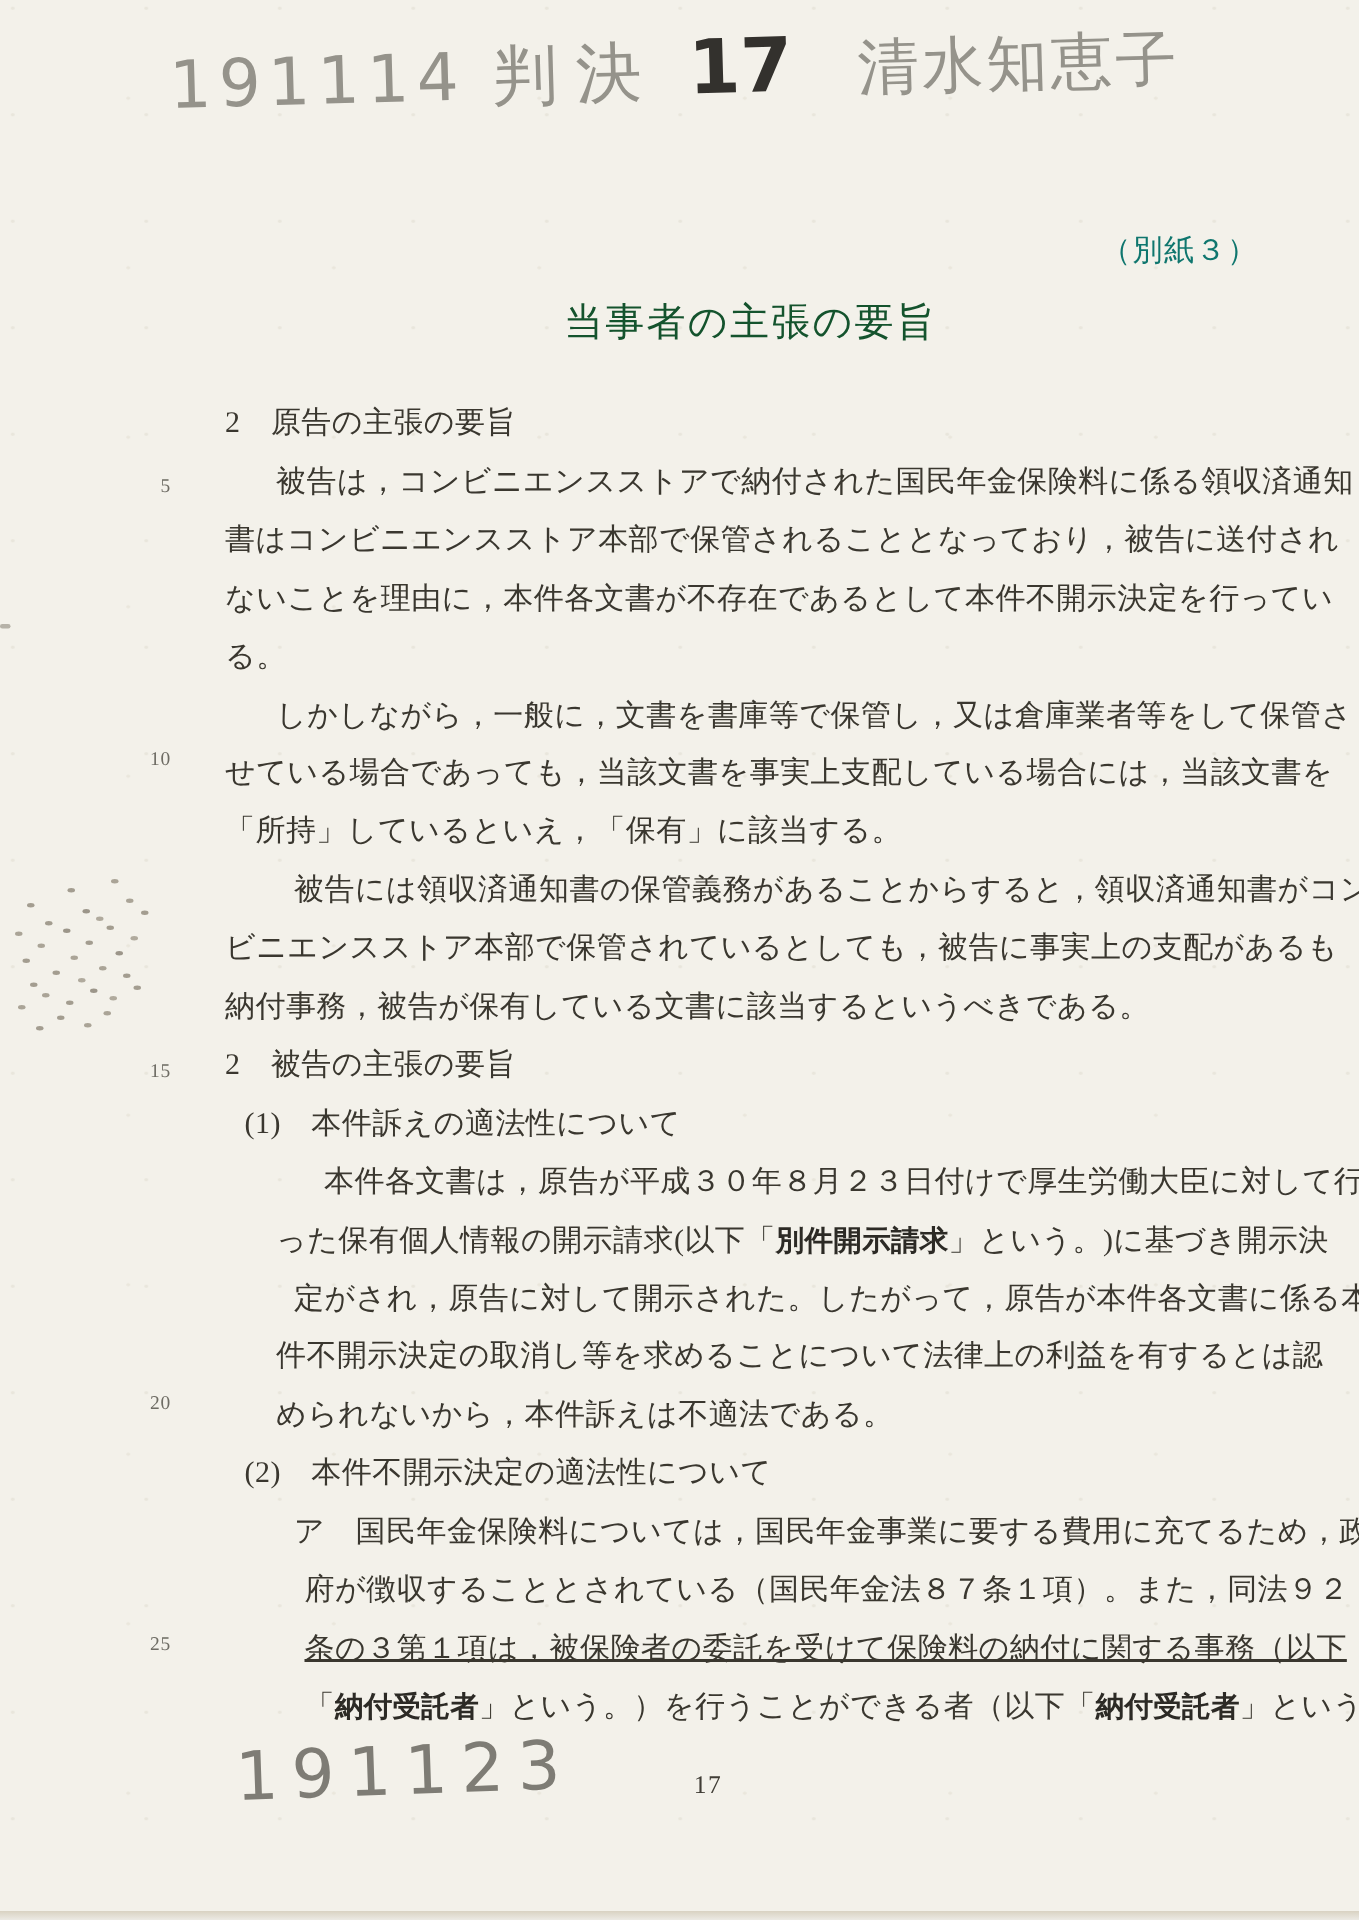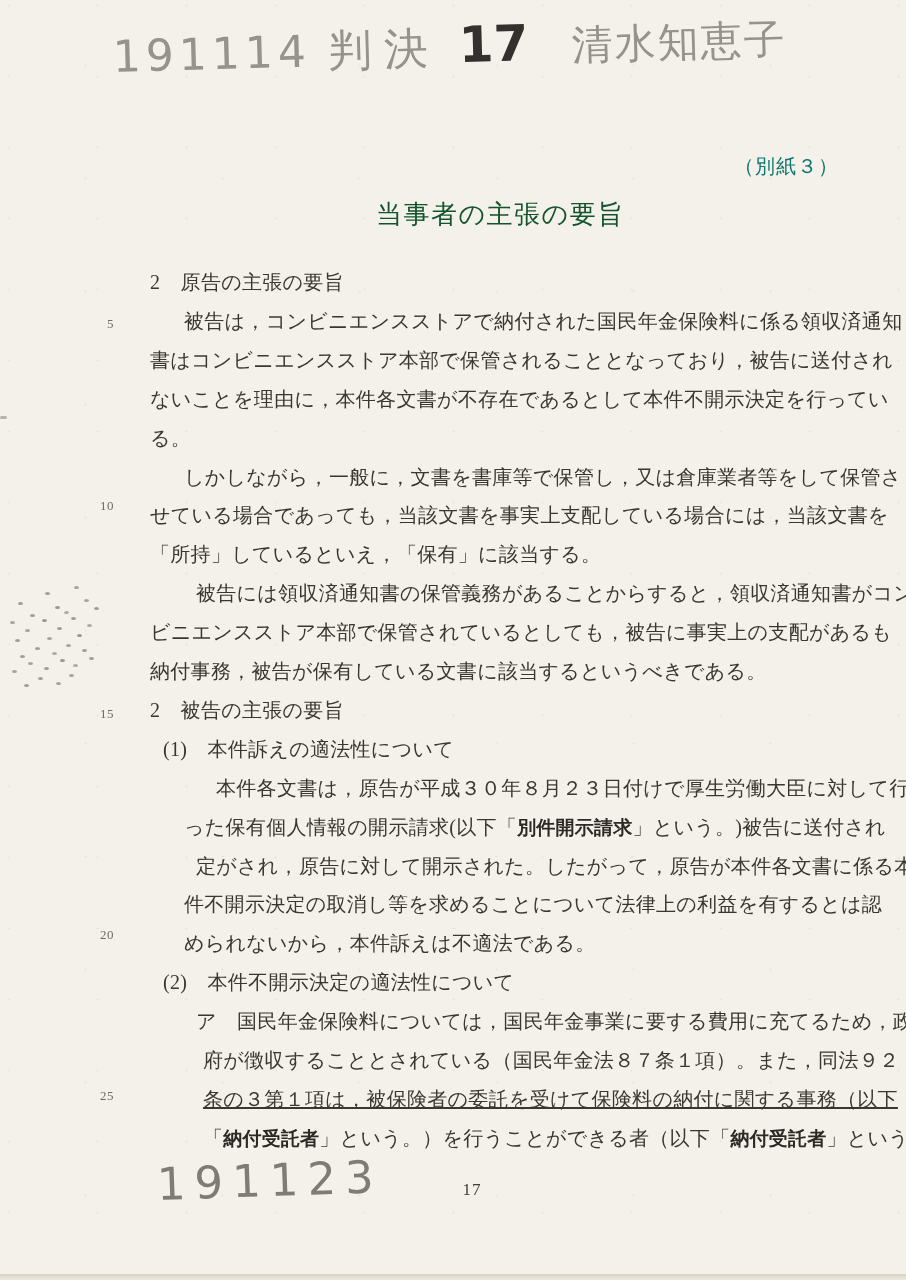--- a/index.html
+++ b/index.html
@@ -117,21 +117,21 @@
       <div class="line" style="left: 150px; top: 426px;"><span>る。</span></div>
       <div class="line" style="left: 184px; top: 465px;"><span>しかしながら，一般に，文書を書庫等で保管し，又は倉庫業者等をして保管さ</span></div>
       <div class="line" style="left: 150px; top: 503px;"><span>せている場合であっても，当該文書を事実上支配している場合には，当該文書を</span></div>
       <div class="line" style="left: 150px; top: 542px;"><span>「所持」しているといえ，「保有」に該当する。</span></div>
       <div class="line" style="left: 196px; top: 581px;"><span>被告には領収済通知書の保管義務があることからすると，領収済通知書がコン</span></div>
       <div class="line" style="left: 150px; top: 620px;"><span>ビニエンスストア本部で保管されているとしても，被告に事実上の支配があるも</span></div>
       <div class="line" style="left: 150px; top: 659px;"><span>納付事務，被告が保有している文書に該当するというべきである。</span></div>
       <div class="line" style="left: 150px; top: 698px;"><span>2　被告の主張の要旨</span></div>
       <div class="line" style="left: 163px; top: 737px;"><span>(1)　本件訴えの適法性について</span></div>
       <div class="line" style="left: 216px; top: 776px;"><span>本件各文書は，原告が平成３０年８月２３日付けで厚生労働大臣に対して行</span></div>
-      <div class="line" style="left: 184px; top: 815px;"><span>った保有個人情報の開示請求(以下「</span><span class="bold-seg">別件開示請求</span><span>」という。)被告に送付され</span></div>
+      <div class="line" style="left: 184px; top: 815px;"><span>った保有個人情報の開示請求(以下「</span><span class="bold-seg">別件開示請求</span><span>」という。)に基づき開示決</span></div>
       <div class="line" style="left: 196px; top: 854px;"><span>定がされ，原告に対して開示された。したがって，原告が本件各文書に係る本</span></div>
       <div class="line" style="left: 184px; top: 892px;"><span>件不開示決定の取消し等を求めることについて法律上の利益を有するとは認</span></div>
       <div class="line" style="left: 184px; top: 931px;"><span>められないから，本件訴えは不適法である。</span></div>
       <div class="line" style="left: 163px; top: 970px;"><span>(2)　本件不開示決定の適法性について</span></div>
       <div class="line" style="left: 196px; top: 1009px;"><span>ア　国民年金保険料については，国民年金事業に要する費用に充てるため，政</span></div>
       <div class="line" style="left: 203px; top: 1048px;"><span>府が徴収することとされている（国民年金法８７条１項）。また，同法９２</span></div>
       <div class="line" style="left: 203px; top: 1087px; text-decoration: underline;"><span>条の３第１項は，被保険者の委託を受けて保険料の納付に関する事務（以下</span></div>
       <div class="line" style="left: 203px; top: 1126px;"><span>「</span><span class="bold-seg">納付受託者</span><span>」という。）を行うことができる者（以下「</span><span class="bold-seg">納付受託者</span><span>」という。）</span></div>
     </div>
 

